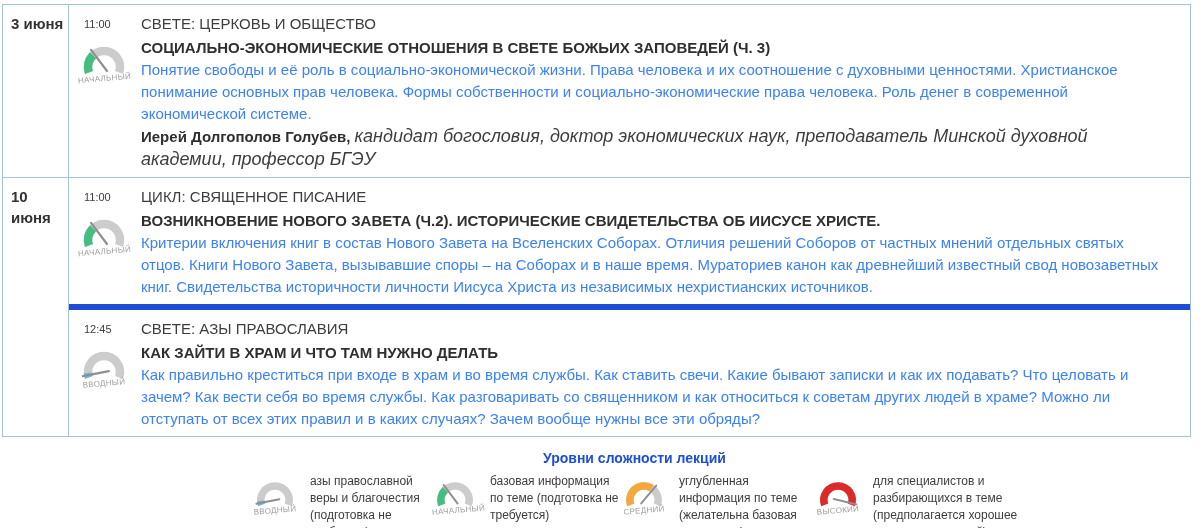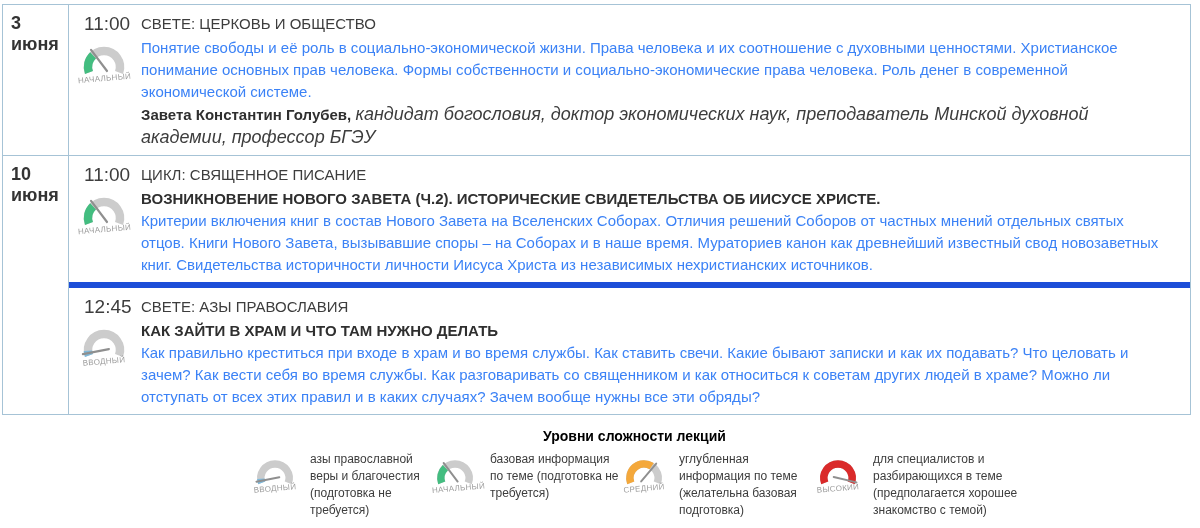--- a/index.html
+++ b/index.html
@@ -11,44 +11,44 @@
   }
   .page { position:relative; width:1200px; height:528px; background:#fff; }
 
   
   .schedule { margin:4px 9px 0 2px; border:1px solid #a6c3d6; background:#fff; }
   .row { display:flex; }
   .row + .row { border-top:1px solid #a6c3d6; }
   .date-cell {
     width:57px; padding:8px 0 0 8px; flex-shrink:0;
     border-right:1px solid #a6c3d6;
-    font-weight:bold; font-size:18px; line-height:21px; color:#333;
+    font-weight:bold; font-size:15px; line-height:21px; color:#333;
   }
   .sessions { flex:1; min-width:0; }
   .session { display:flex; padding:8px 0 6px 0; }
   .session + .session { border-top:6px solid #1d4ed8; }
   .session-side { width:72px; flex-shrink:0; padding-left:15px; box-sizing:border-box; }
-  .time { font-size:19px; line-height:22px; color:#3d3d3d; }
+  .time { font-size:11px; line-height:22px; color:#3d3d3d; }
   .gauge { width:52px; margin:7px 0 0 -6px; text-align:center; }
   .session .gauge svg { width:52px; height:34px; display:block; }
   .gauge-label {
     font-size:8px; line-height:9px; color:#9c9c9c; letter-spacing:0.3px;
     transform:rotate(-5deg); margin-top:-2px; white-space:nowrap;
   }
   .session-main { flex:1; min-width:0; padding-right:25px; font-size:15px; line-height:22px; }
   .cycle { margin-bottom:2px; color:#3d3d3d; }
   .title { font-weight:bold; color:#2f2f2f; }
   .desc { color:#3b82f6; }
   .speaker { }
   .speaker-name { font-weight:bold; color:#2f2f2f; }
   .speaker-cred { font-style:italic; font-size:18px; color:#3d3d3d; }
 
   
   .legend { width:765px; margin:13px 0 0 252px; }
-  .legend-title { text-align:center; font-weight:bold; font-size:14px; color:#000000; }
+  .legend-title { text-align:center; font-weight:bold; font-size:14px; color:#1d4ed8; }
   .legend-items { display:flex; justify-content:space-between; margin-top:7px; }
   .legend-item { display:flex; align-items:flex-start; }
   .legend-item .gauge { width:46px; margin:5px 0 0 0; flex-shrink:0; }
   .legend-item .gauge svg { width:46px; height:30px; display:block; }
   .legend-text { font-size:12px; line-height:17px; color:#3d3d3d; margin-left:12px; }
   .lt-1 { width:122px; } .lt-2 { width:131px; } .lt-3 { width:136px; } .lt-4 { width:158px; }
 </style>
 </head>
 <body>
 
@@ -66,23 +66,24 @@
               <svg viewBox="0 0 52 34">
                   <path d="M 10.96 30.47 A 16 16 0 1 1 41.04 30.47" fill="none" stroke="#cccccc" stroke-width="8.5"></path>
                   <path d="M 10.96 30.47 A 16 16 0 0 1 15.09 13.30" fill="none" stroke="#43bd80" stroke-width="8.5"></path>
                   <line x1="29.01" y1="28.99" x2="13.06" y2="7.83" stroke="#8f8f8f" stroke-width="2.2" stroke-linecap="round"></line>
                 </svg>
               <div class="gauge-label">НАЧАЛЬНЫЙ</div>
             </div>
           </div>
           <div class="session-main">
             <div class="cycle">СВЕТЕ: ЦЕРКОВЬ И ОБЩЕСТВО</div>
+            <div class="title">СОЦИАЛЬНО-ЭКОНОМИЧЕСКИЕ ОТНОШЕНИЯ В СВЕТЕ БОЖЬИХ ЗАПОВЕДЕЙ (Ч. 3)</div>
             <div class="desc">Понятие свободы и её роль в социально-экономической жизни. Права человека и их соотношение с духовными ценностями. Христианское понимание основных прав человека. Формы собственности и социально-экономические права человека. Роль денег в современной экономической системе.</div>
             <div class="speaker">
-              <span class="speaker-name">Завета Константин Голубев,</span>
+              <span class="speaker-name">Иерей Долгополов Голубев,</span>
               <span class="speaker-cred">кандидат богословия, доктор экономических наук, преподаватель Минской духовной академии, профессор БГЭУ</span>
             </div>
           </div>
         </div>
       </div>
     </div>
 
     <div class="row">
       <div class="date-cell">10 июня</div>
       <div class="sessions">

